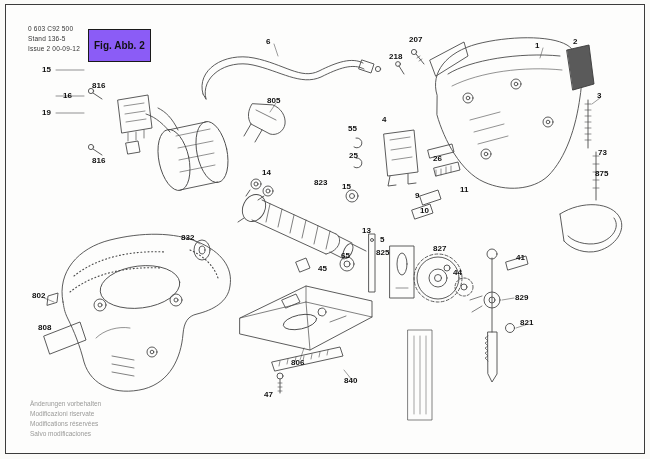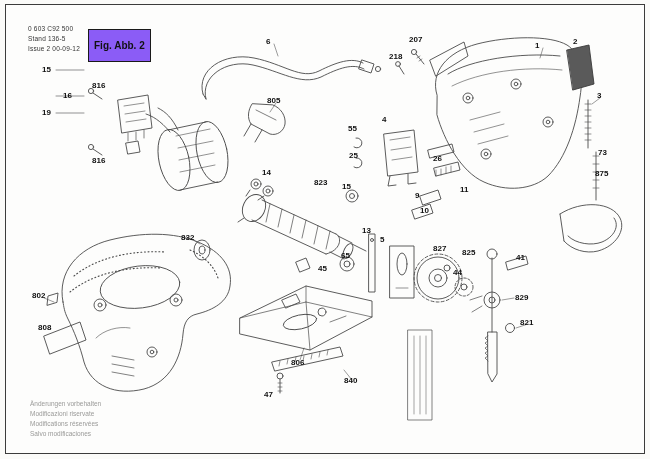--- a/index.html
+++ b/index.html
@@ -299,21 +299,21 @@
     <span class="part-label" style="left: 598px; top: 148px;">73</span>
     <span class="part-label" style="left: 595px; top: 169px;">875</span>
     <span class="part-label" style="left: 248px; top: 168px; margin-left: 14px;">14</span>
     <span class="part-label" style="left: 300px; top: 178px; margin-left: 14px;">823</span>
     <span class="part-label" style="left: 342px; top: 182px;">15</span>
     <span class="part-label" style="left: 415px; top: 191px;">9</span>
     <span class="part-label" style="left: 420px; top: 206px;">10</span>
     <span class="part-label" style="left: 362px; top: 226px;">13</span>
     <span class="part-label" style="left: 181px; top: 233px;">832</span>
     <span class="part-label" style="left: 380px; top: 235px;">5</span>
-    <span class="part-label" style="left: 416px; top: 248px; padding-left: 46px;">825</span>
+    <span class="part-label" style="left: 376px; top: 248px;">825</span>
     <span class="part-label" style="left: 433px; top: 244px;">827</span>
     <span class="part-label" style="left: 516px; top: 253px;">41</span>
     <span class="part-label" style="left: 341px; top: 251px;">65</span>
     <span class="part-label" style="left: 318px; top: 264px;">45</span>
     <span class="part-label" style="left: 453px; top: 268px;">44</span>
     <span class="part-label" style="left: 515px; top: 293px;">829</span>
     <span class="part-label" style="left: 520px; top: 318px;">821</span>
     <span class="part-label" style="left: 32px; top: 291px;">802</span>
     <span class="part-label" style="left: 38px; top: 323px;">808</span>
     <span class="part-label" style="left: 291px; top: 358px;">806</span>

